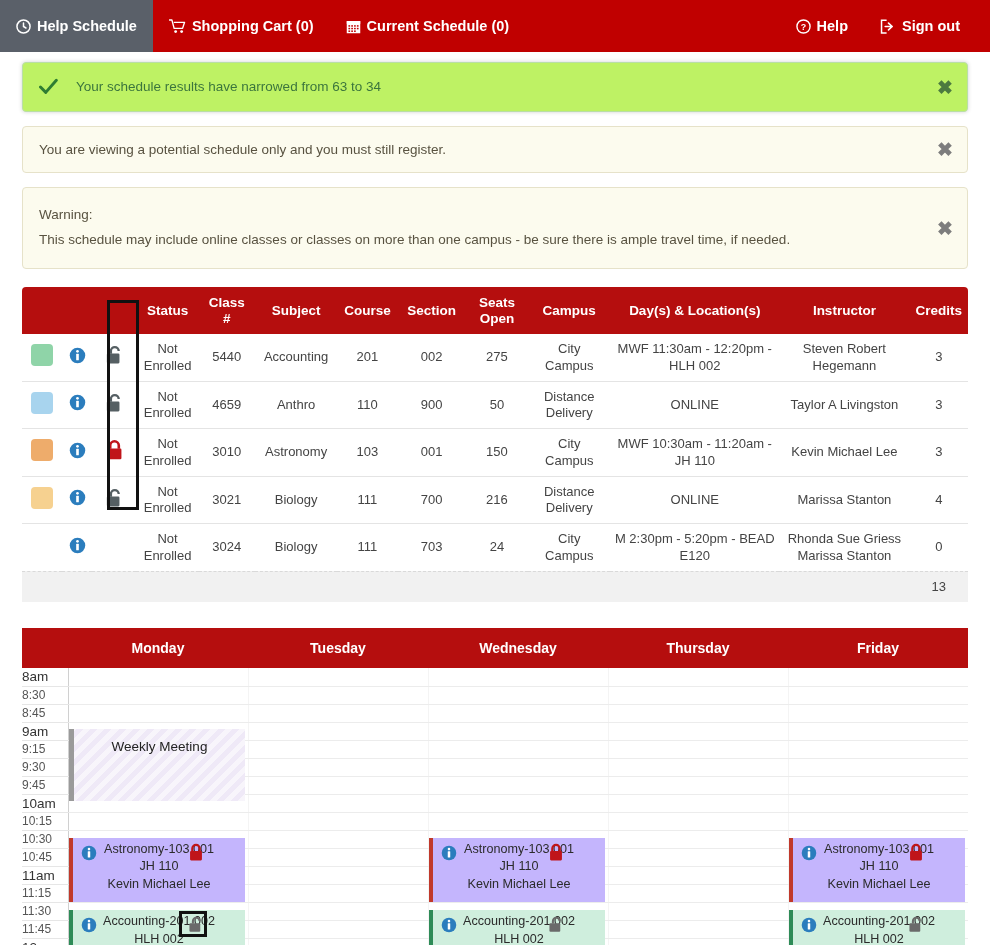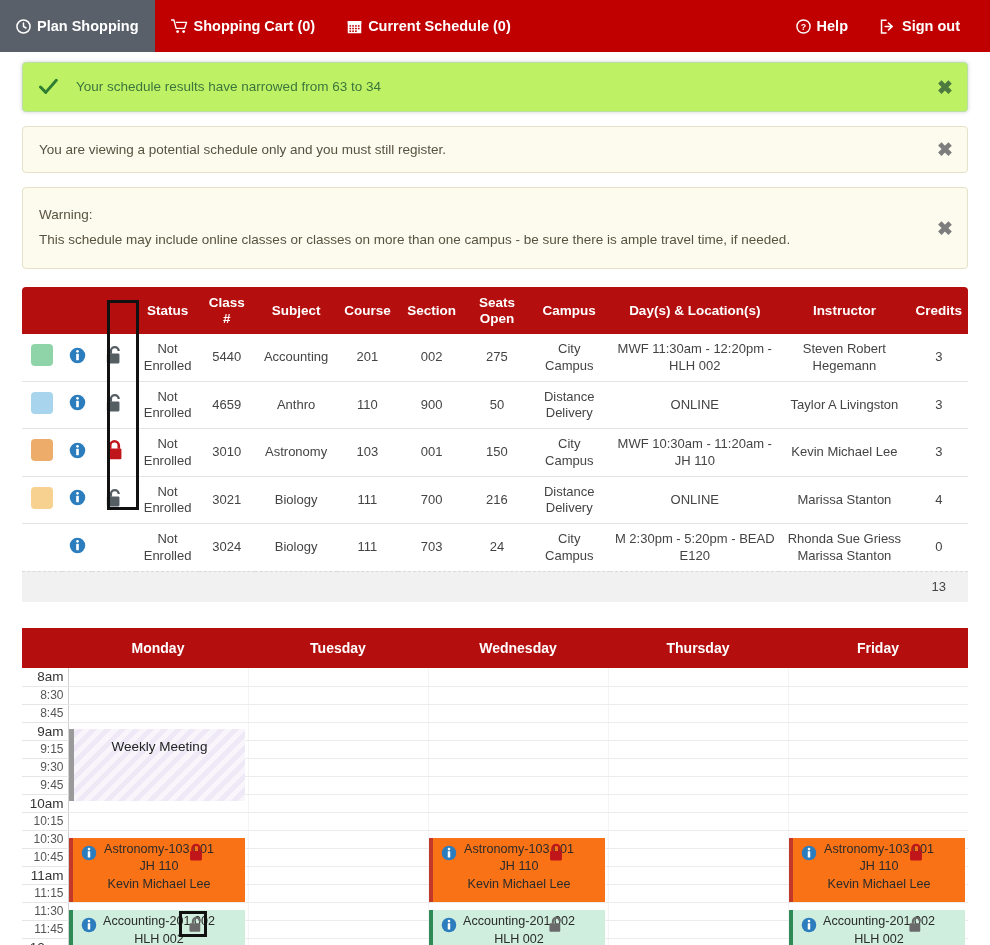--- a/index.html
+++ b/index.html
@@ -155,21 +155,20 @@
     text-align: center;
   }
   table.cal thead th.timecol { width: 46px; background: #b50e0e; }
   table.cal tbody td {
     height: 18px;
     border-bottom: 1px solid #ececec;
     padding: 0;
   }
   table.cal tbody td.timelabel {
     width: 46px;
-    text-align: right;
     padding-right: 4px;
     font-size: 12px;
     color: #555;
     border-right: 1px solid #d0d0d0;
     border-bottom: 1px solid #e6e6e6;
     vertical-align: top;
     line-height: 17px;
   }
   table.cal tbody td.timelabel.hour { font-size: 13.5px; color: #333; }
   table.cal tbody td.daycell { border-left: 1px solid #f4f4f4; }
@@ -196,21 +195,21 @@
   .event.meeting {
     background: #efe9f7;
     background-image: repeating-linear-gradient(
       -45deg, rgba(255,255,255,0.55) 0 5px, rgba(0,0,0,0.0) 5px 10px);
     border-left: 5px solid #9a9a9a;
     color: #222;
     font-size: 13.5px;
     padding-top: 8px;
   }
   .event.astro {
-    background: #f97316;
+    background: #c4b5fd;
     border-left-color: #c0392b;
   }
   .event.acct {
     background: #cfeedd;
     border-left-color: #2e8b57;
   }
   .ev-highlight {
     position: absolute;
     border: 3px solid #111;
     background: transparent;
@@ -224,21 +223,21 @@
 <div class="navbar">
   <div class="nav-left">
 
     <a class="nav-item active">
       <span class="ico">
         <svg width="15" height="15" viewBox="0 0 16 16">
             <circle cx="8" cy="8" r="7" fill="none" stroke="#fff" stroke-width="1.6"></circle>
             <path d="M8 4.2V8l2.6 1.6" stroke="#fff" stroke-width="1.6" fill="none" stroke-linecap="round"></path>
           </svg>
       </span>
-      <span>Plan Shopping</span>
+      <span>Help Schedule</span>
     </a>
 
     <a class="nav-item">
       <span class="ico">
         <svg width="17" height="15" viewBox="0 0 18 16">
             <path d="M0 1h3l2.4 9h9l2.1-6.4H5.1" fill="none" stroke="#fff" stroke-width="1.5" stroke-linejoin="round"></path>
             <circle cx="7" cy="13.4" r="1.5" fill="#fff"></circle>
             <circle cx="13.4" cy="13.4" r="1.5" fill="#fff"></circle>
           </svg>
       </span>

